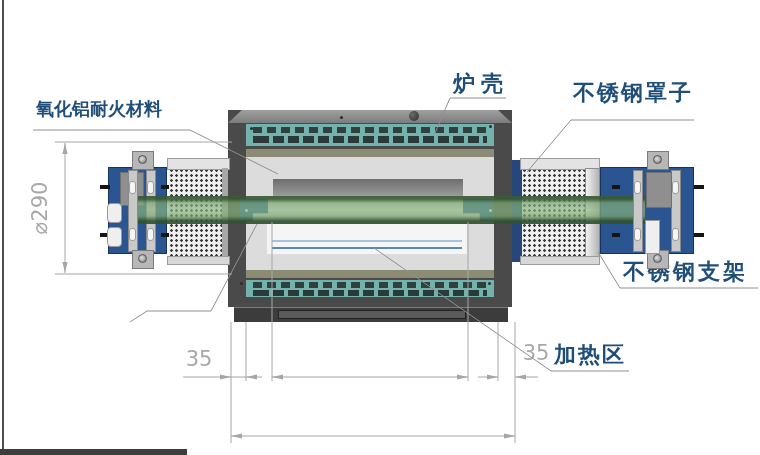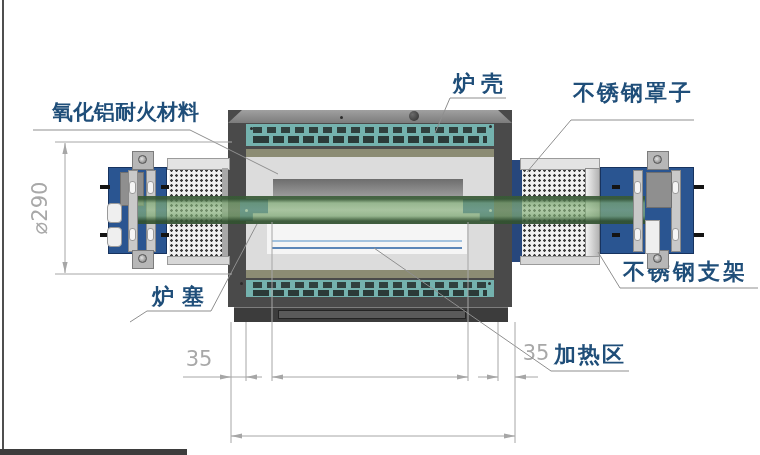--- a/index.html
+++ b/index.html
@@ -218,24 +218,23 @@
       <polygon points="246,377 257,374.4 257,379.6"></polygon>
       <polygon points="272,377 283,374.4 283,379.6"></polygon>
       <polygon points="468,377 457,374.4 457,379.6"></polygon>
       <polygon points="498,377 487,374.4 487,379.6"></polygon>
       <polygon points="515,377 526,374.4 526,379.6"></polygon>
       <polygon points="231,436 242,433.4 242,438.6"></polygon>
       <polygon points="515,436 504,433.4 504,438.6"></polygon>
     </g>
   </svg>
 
-  <div class="cjk" style="left:52px;top:101px;font-size:21px;">氧化铝耐火材料</div>
+  <div class="cjk" style="left:36px;top:101px;font-size:18px;font-family:Liberation Mono, monospace;">氧化铝耐火材料</div>
   <div class="cjk" style="left:453px;top:72px;letter-spacing:6px;">炉壳</div>
   <div class="cjk" style="left:573px;top:81px;letter-spacing:2px;">不锈钢罩子</div>
-  <div class="cjk" style="left:152px;top:285px;letter-spacing:8px;">炉塞</div>
   <div class="cjk" style="left:623px;top:260px;letter-spacing:3px;">不锈钢支架</div>
   <div class="cjk" style="left:554px;top:343px;letter-spacing:2px;">加热区</div>
 
   <div class="dim dim-rot" style="left:-15px;top:196px;width:110px;">⌀290</div>
   <div class="dim" style="left:184px;top:347px;width:30px;">35</div>
   <div class="dim" style="left:519px;top:341px;width:34px;">35</div>
 
 </div>
 
 </body></html>

